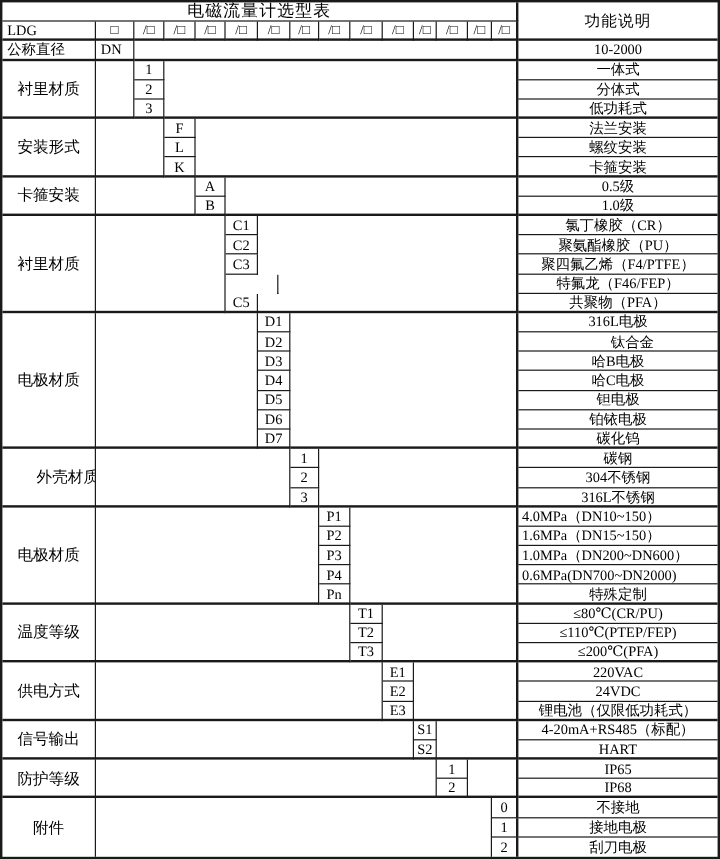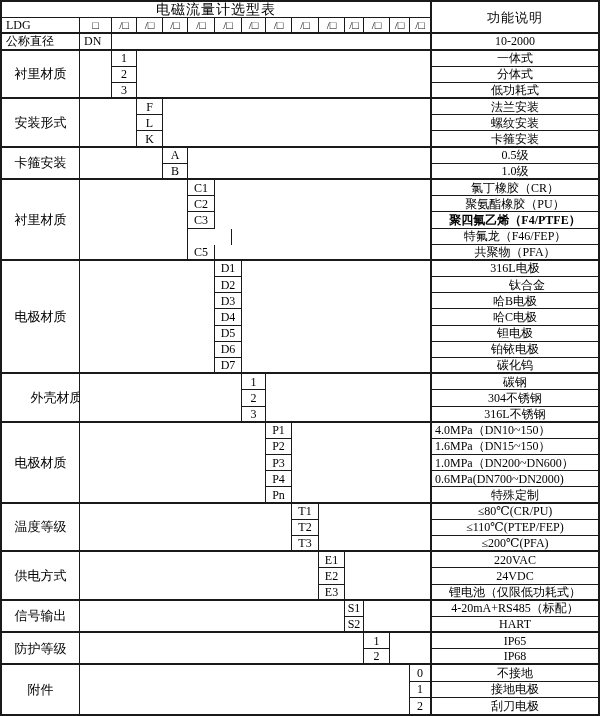--- a/index.html
+++ b/index.html
@@ -88,21 +88,21 @@
       <div class="cell code bthick" style="grid-area: 11 / 5 / 12 / 6;">B</div>
       <div class="cell fn noR bthick" style="grid-area: 11 / 16 / 12 / 17;">1.0级</div>
       <div class="cell rthick bthick" style="grid-area: 10 / 6 / 12 / 16;"></div>
       <div class="cell label bthick" style="grid-area: 12 / 1 / 17 / 2;">衬里材质</div>
       <div class="cell bthick" style="grid-area: 12 / 2 / 17 / 6;"></div>
       <div class="cell code " style="grid-area: 12 / 6 / 13 / 7;">C1</div>
       <div class="cell fn noR " style="grid-area: 12 / 16 / 13 / 17;">氯丁橡胶（CR）</div>
       <div class="cell code " style="grid-area: 13 / 6 / 14 / 7;">C2</div>
       <div class="cell fn noR " style="grid-area: 13 / 16 / 14 / 17;">聚氨酯橡胶（PU）</div>
       <div class="cell code " style="grid-area: 14 / 6 / 15 / 7;">C3</div>
-      <div class="cell fn noR " style="grid-area: 14 / 16 / 15 / 17; font-weight: bold;">聚四氟乙烯（F4/PTFE）</div>
+      <div class="cell fn noR " style="grid-area: 14 / 16 / 15 / 17;">聚四氟乙烯（F4/PTFE）</div>
       <div class="cell code " style="grid-area: 15 / 6 / 16 / 7; margin-left: 43px;">C4</div>
       <div class="cell fn noR " style="grid-area: 15 / 16 / 16 / 17;">特氟龙（F46/FEP）</div>
       <div class="cell code bthick" style="grid-area: 16 / 6 / 17 / 7;">C5</div>
       <div class="cell fn noR bthick" style="grid-area: 16 / 16 / 17 / 17;">共聚物（PFA）</div>
       <div class="cell rthick bthick" style="grid-area: 12 / 7 / 17 / 16;"></div>
       <div class="cell label bthick" style="grid-area: 17 / 1 / 24 / 2;">电极材质</div>
       <div class="cell bthick" style="grid-area: 17 / 2 / 24 / 7;"></div>
       <div class="cell code " style="grid-area: 17 / 7 / 18 / 8;">D1</div>
       <div class="cell fn noR " style="grid-area: 17 / 16 / 18 / 17;">316L电极</div>
       <div class="cell code " style="grid-area: 18 / 7 / 19 / 8;">D2</div>

